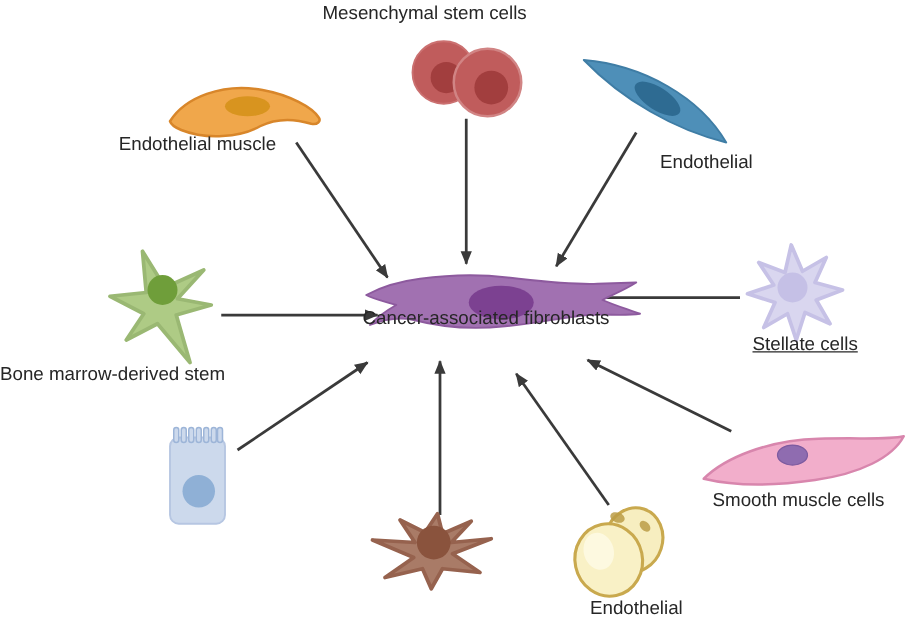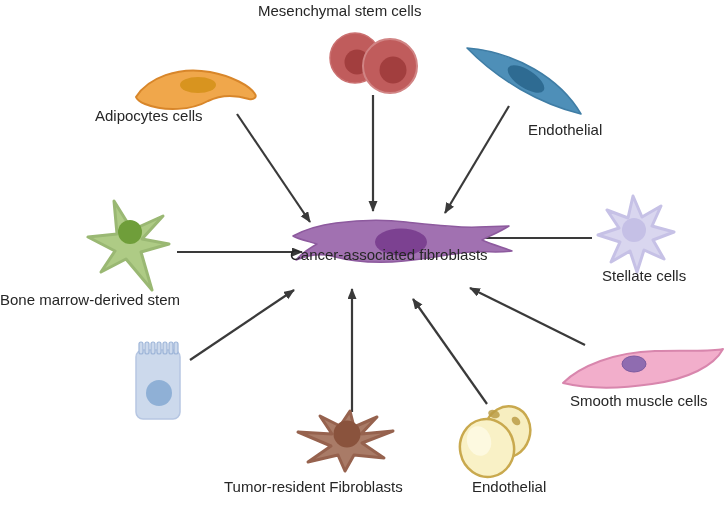--- a/index.html
+++ b/index.html
@@ -106,30 +106,29 @@
 
     <g>
       <path d="M 563,383 C 580,366 615,352 655,351 C 688,350 710,352 723,349
                C 714,366 688,379 652,384 C 618,389 588,389 563,383 Z" fill="#f2aecb" stroke="#d886ad" stroke-width="2" stroke-linejoin="round"></path>
       <ellipse cx="634" cy="364" rx="12" ry="8" fill="#8f6cb0" stroke="#7d5ba0" stroke-width="1"></ellipse>
     </g>
   </svg>
 
   <div class="cell-label" style="left:258px;top:2px;width:215px;">Mesenchymal stem cells</div>
 
-  <div class="cell-label" style="left:95px;top:107px;width:135px;">Adipocytes cells</div>
+  <div class="cell-label" style="left:95px;top:107px;width:135px;">Endothelial muscle</div>
 
   <div class="cell-label" style="left:528px;top:121px;width:110px;">Endothelial</div>
 
   <div class="cell-label" style="left:290px;top:246px;width:225px;">Cancer-associated fibroblasts</div>
 
   <div class="cell-label" style="left:0px;top:291px;width:205px;">Bone marrow-derived stem</div>
 
-  <div class="cell-label" style="left:602px;top:267px;width:112px;">Stellate cells</div>
+  <div class="cell-label" style="left:602px;top:267px;width:112px;text-decoration:underline;">Stellate cells</div>
 
 
-  <div class="cell-label" style="left:224px;top:478px;width:214px;">Tumor-resident Fibroblasts</div>
 
   <div class="cell-label" style="left:472px;top:478px;width:113px;">Endothelial</div>
 
   <div class="cell-label" style="left:570px;top:392px;width:162px;">Smooth muscle cells</div>
 
 </div>
 
 </body></html>

